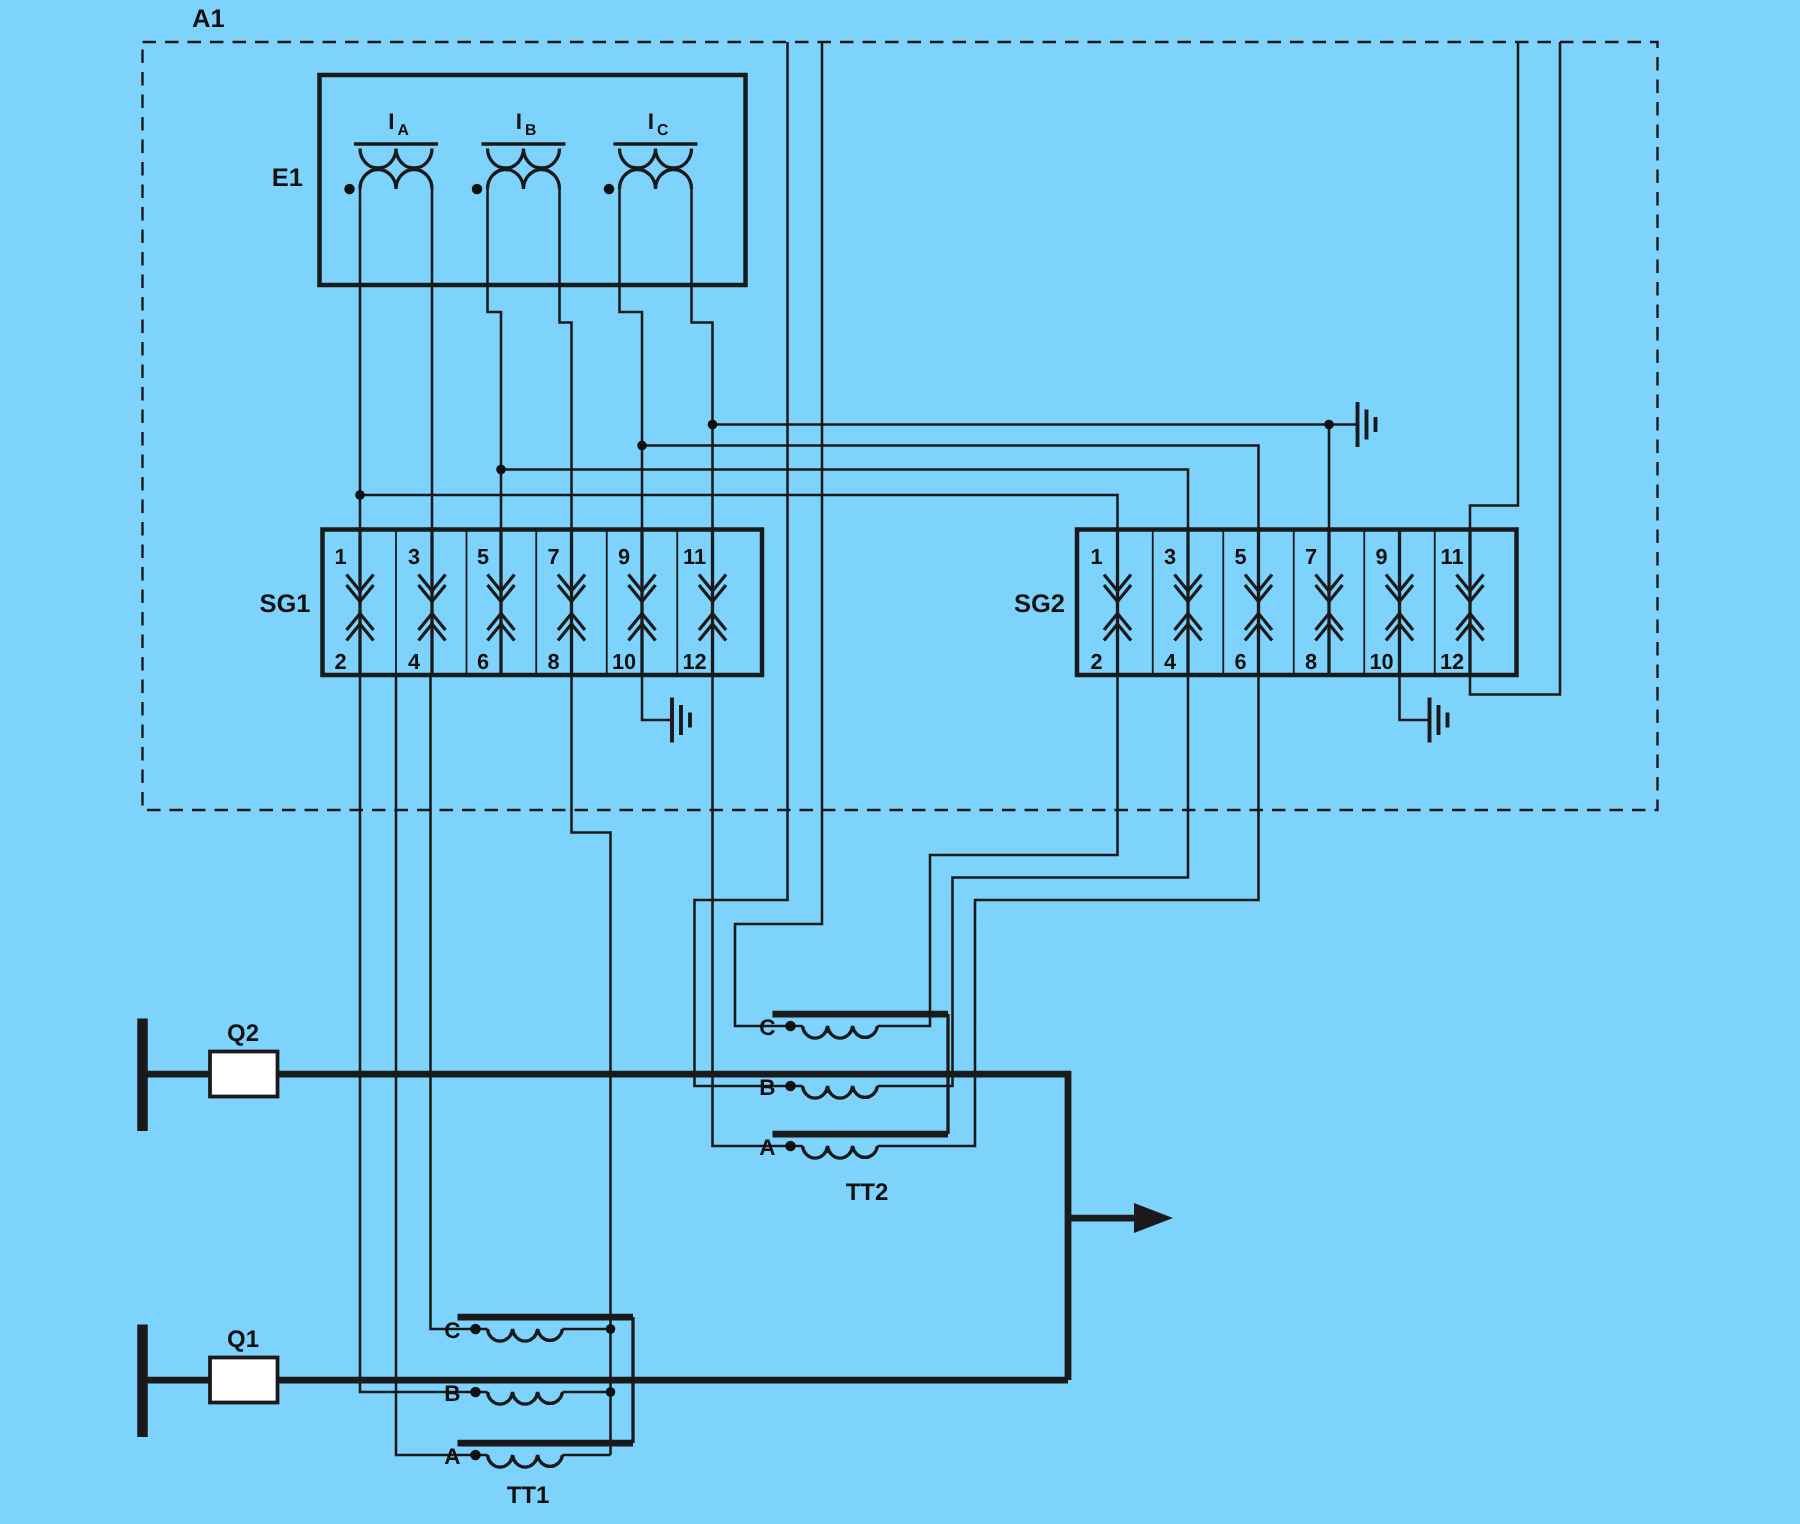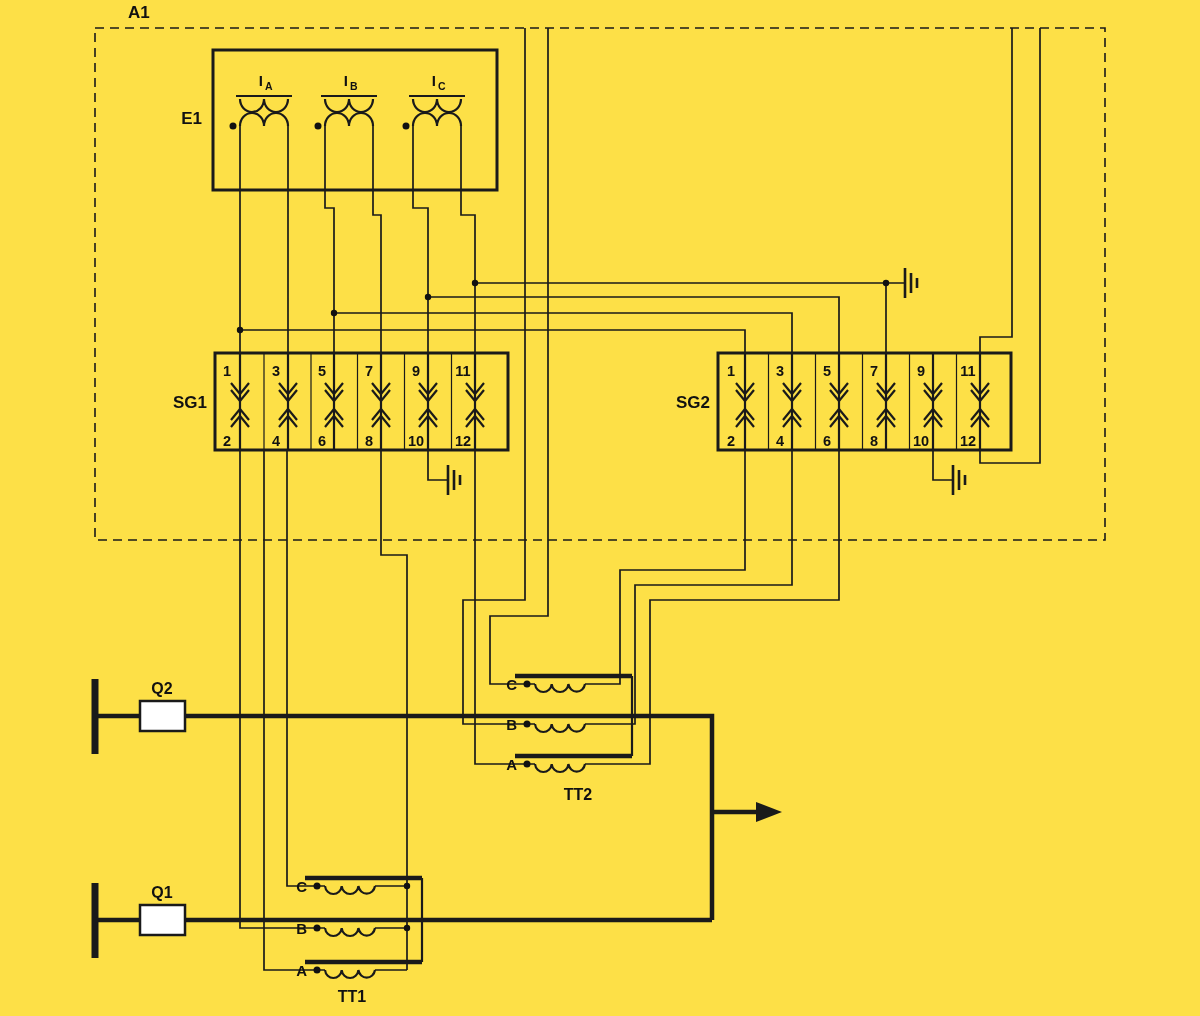--- a/index.html
+++ b/index.html
@@ -1,16 +1,16 @@
 <!DOCTYPE html>
 <html><head>
 <meta charset="utf-8">
 <style>
   html,body{margin:0;padding:0;background:#ffffff;}
-  #stage{position:relative;width:1200px;height:1016px;background:#fde047;overflow:hidden;}
+  #stage{position:relative;width:1200px;height:1016px;background:#7dd3fc;overflow:hidden;}
   svg{display:block;}
   .wire{fill:none;stroke:#1a1a1a;stroke-width:1.7;stroke-linejoin:miter;}
   .thick{fill:none;stroke:#1a1a1a;stroke-width:4.5;}
   .thin2{fill:none;stroke:#1a1a1a;stroke-width:2.2;}
   .box3{fill:none;stroke:#1a1a1a;stroke-width:3;}
   .box2{fill:#ffffff;stroke:#1a1a1a;stroke-width:2.5;}
   .dash{fill:none;stroke:#1a1a1a;stroke-width:1.6;stroke-dasharray:9 6;}
   .sep{stroke:#1a1a1a;stroke-width:1.2;}
   .sym{fill:none;stroke:#1a1a1a;stroke-width:2.2;}
   .gnd{stroke:#1a1a1a;stroke-width:2.6;}

